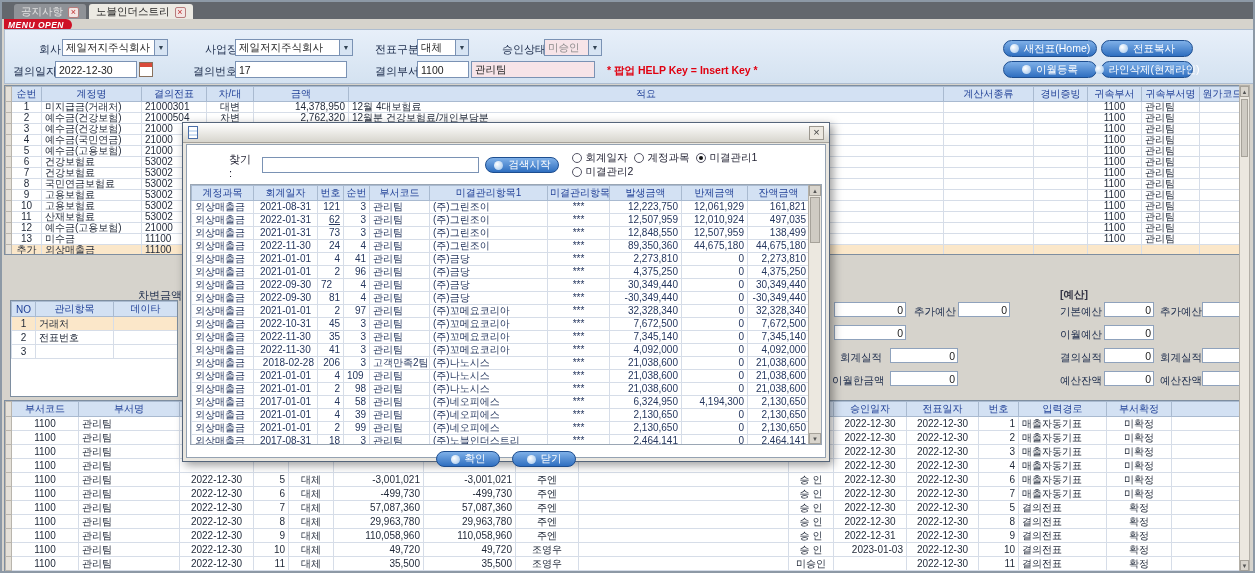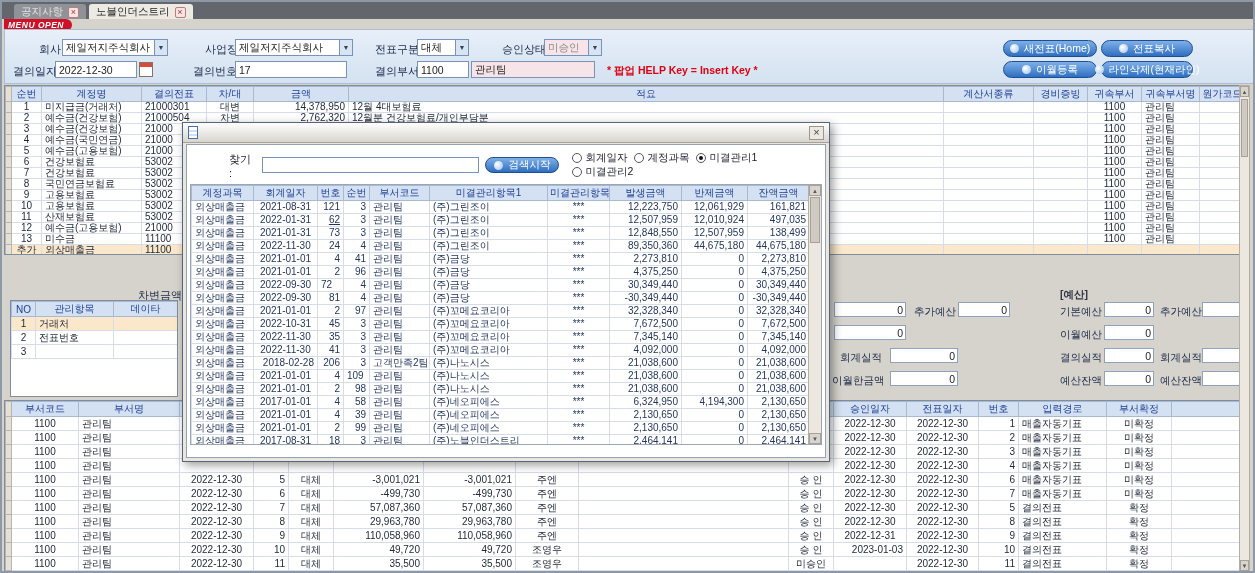--- a/index.html
+++ b/index.html
@@ -1011,16 +1011,26 @@
                 <td style="text-align: right;">2,464,141</td>
               </tr>
             </tbody>
         </table>
         <div class="pg-scroll">
           <span class="sb-arrow" style="top:0">▲</span>
           <span class="pg-thumb"></span>
           <span class="sb-arrow" style="bottom:0">▼</span>
         </div>
       </div>
+      <div class="popup-btns">
+        <button class="pill inline" style="width:64px">
+          <span class="pill-dot"></span>
+          <span>확인</span>
+        </button>
+        <button class="pill inline" style="width:64px">
+          <span class="pill-dot"></span>
+          <span>닫기</span>
+        </button>
+      </div>
     </div>
   </div>
 
 </div>
 
 </body></html>

